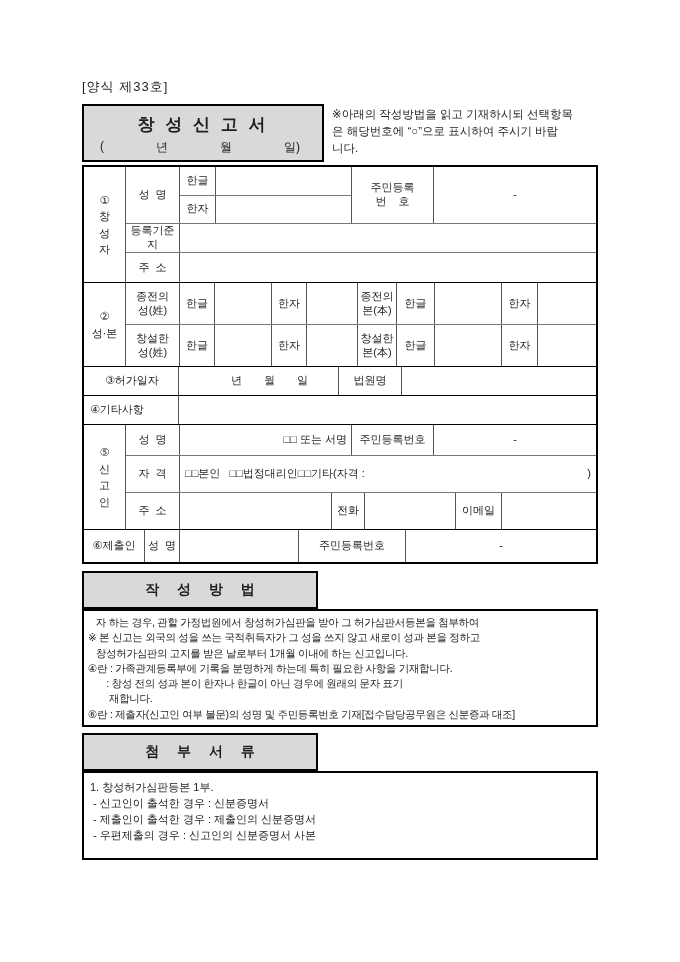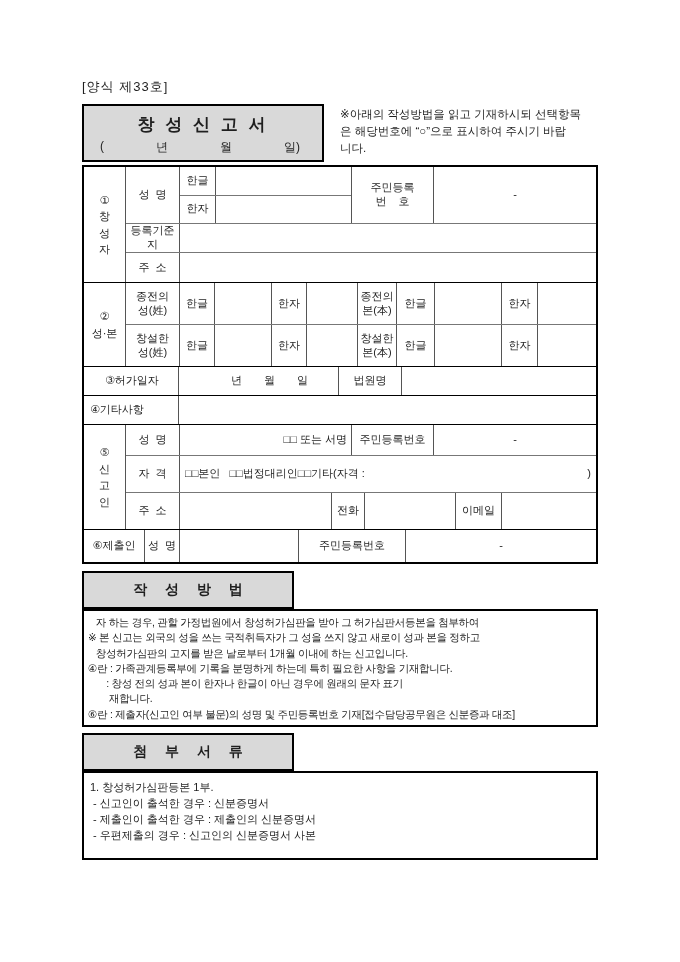--- a/index.html
+++ b/index.html
@@ -12,21 +12,21 @@
 
   .form-no { font-size:13px; letter-spacing:1px; margin-bottom:8px; }
 
   .top-row { display:flex; align-items:stretch; margin-bottom:3px; }
   .title-box {
     width:242px; box-sizing:border-box; border:2px solid #000;
     background:#d9d9d9; padding:7px 8px 4px 8px; flex:none;
   }
   .form-title { text-align:center; font-size:17px; font-weight:bold; letter-spacing:3px; white-space:pre-wrap; }
   .title-date { display:flex; justify-content:space-between; font-size:12px; padding:3px 14px 0 8px; }
-  .notice { flex:1; padding:2px 0 0 16px; font-size:11.5px; line-height:17px; white-space:pre-wrap; }
+  .notice { flex:1; padding:2px 0 0 8px; font-size:11.5px; line-height:17px; white-space:pre-wrap; }
 
   
   .frame { border:2px solid #000; }
   .sect { display:flex; }
   .sect + .sect { border-top:1.5px solid #000; }
   .fx { display:flex; }
   .colf { display:flex; flex-direction:column; flex:1; min-width:0; }
   .cell {
     box-sizing:border-box; display:flex; align-items:center; justify-content:center;
     font-size:11px; line-height:1.25; white-space:pre-wrap; text-align:center; min-width:0;
@@ -46,21 +46,21 @@
   .w107{width:107px;flex:none}.w152{width:152px;flex:none}.w160{width:160px;flex:none}
   .w163{width:163px;flex:none}.w191{width:191px;flex:none}
   .h28{height:28px}.h29{height:29px}.h30{height:30px}.h32{height:32px}
   .h36{height:36px}.h41{height:41px}.h56{height:56px}
 
   .datecell { display:flex; justify-content:space-evenly; align-items:center; padding:0 8px 0 30px; }
   .datecell span { font-size:11px; }
   .qualcell { justify-content:space-between; padding:0 5px; }
 
   .gray-header {
-    width:212px; box-sizing:border-box; border:2px solid #000; background:#d9d9d9;
+    width:236px; box-sizing:border-box; border:2px solid #000; background:#d9d9d9;
     text-align:center; font-weight:bold; font-size:14px; letter-spacing:7px;
     padding:8px 0 8px 7px; margin-top:7px;
   }
   .text-box {
     border:2px solid #000; box-sizing:border-box; overflow:hidden;
   }
   .method-box { padding:4px 4px 3px 4px; }
   .method-box div { font-size:10.5px; line-height:15.3px; letter-spacing:-0.3px; white-space:pre; }
   .attach-box { padding:6px 6px 15px 6px; }
   .attach-box div { font-size:11px; line-height:16px; white-space:pre; }

